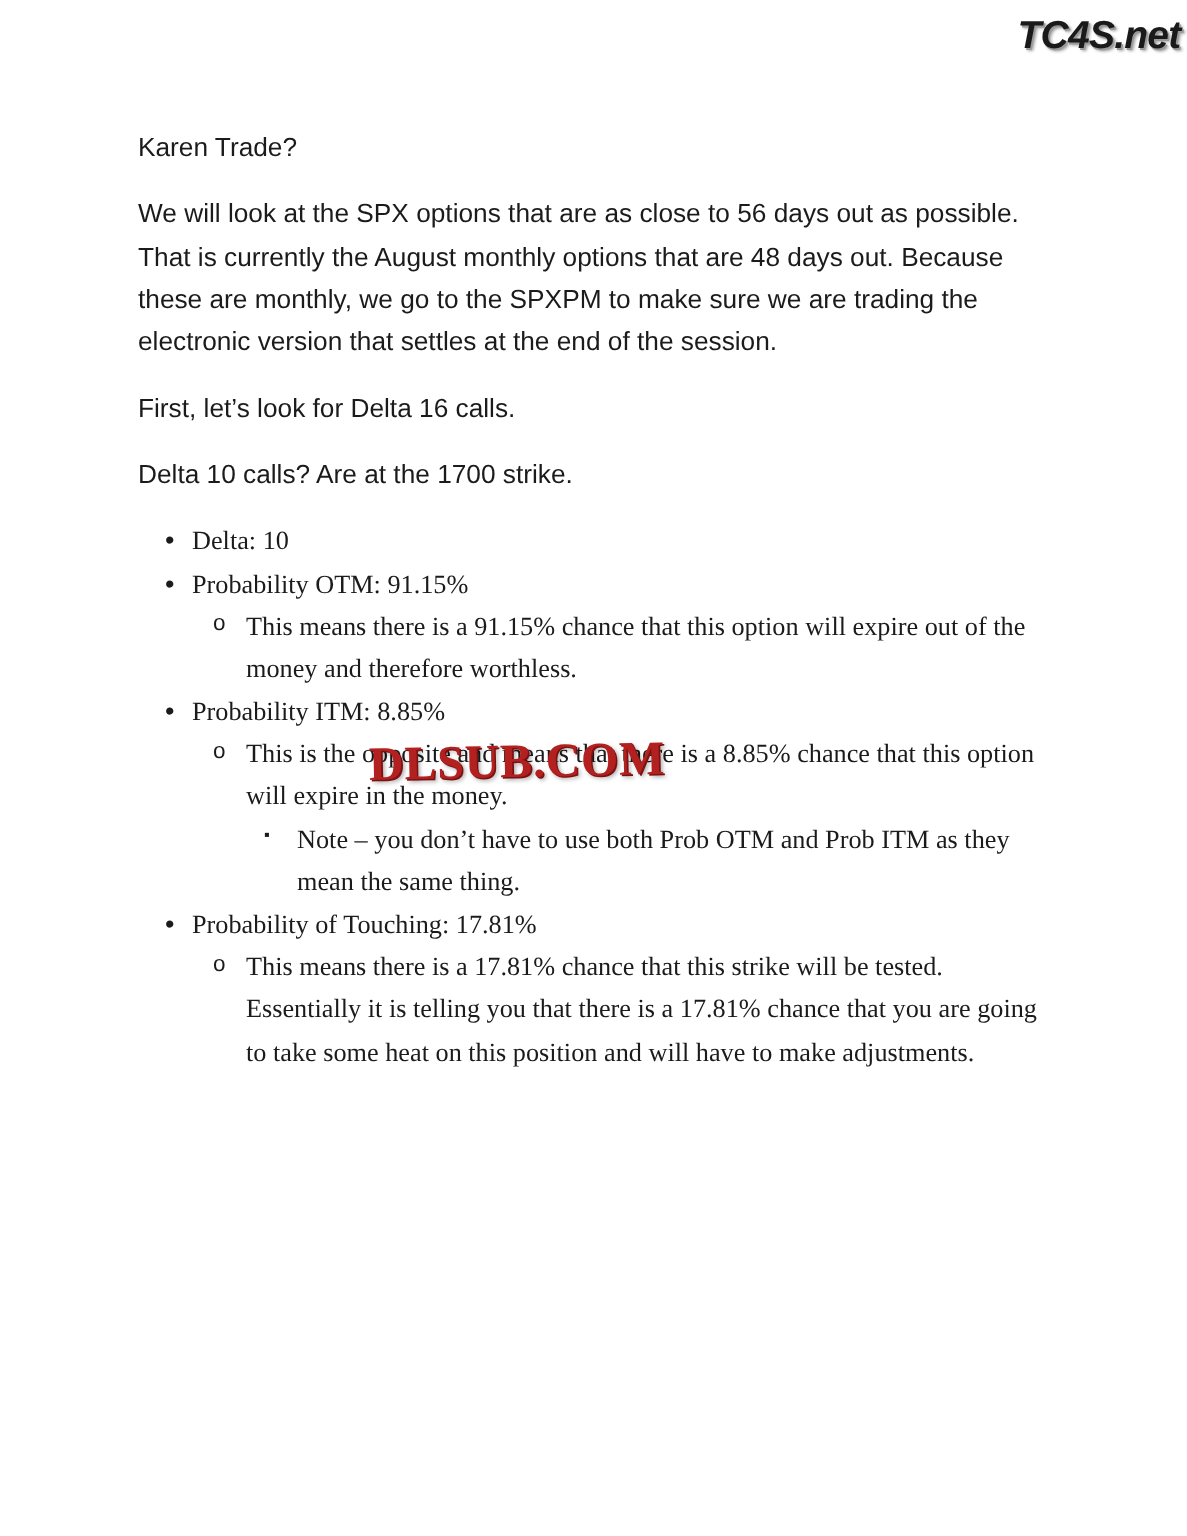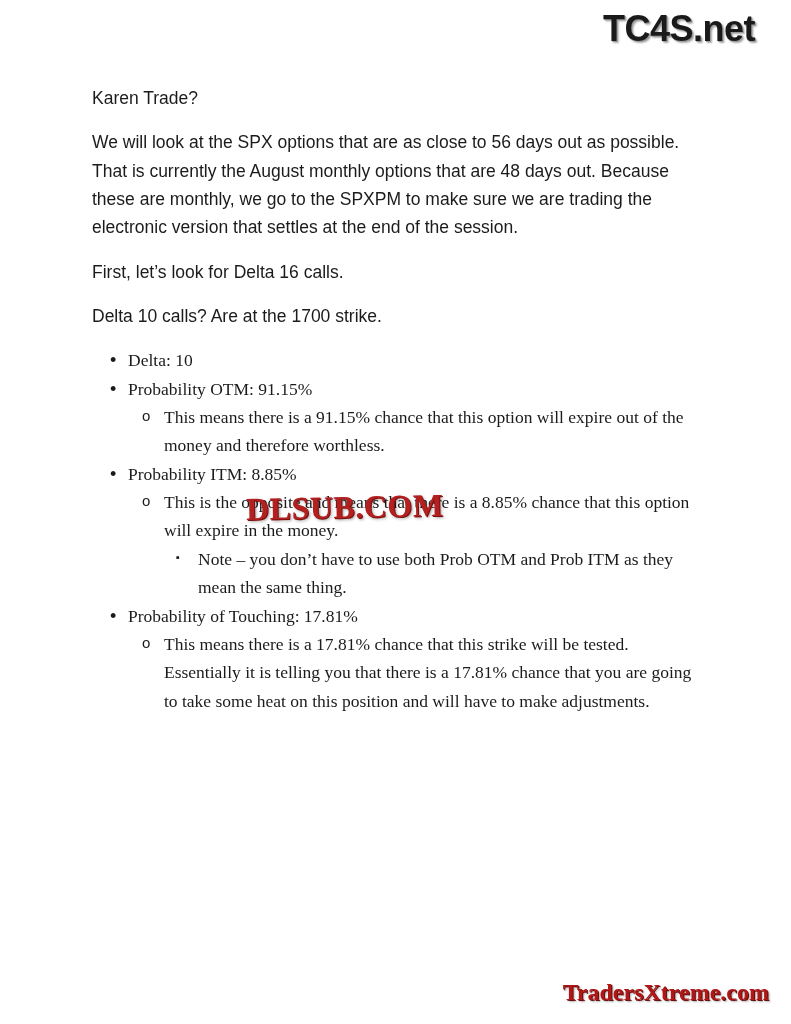--- a/index.html
+++ b/index.html
@@ -18,27 +18,28 @@
   .page {
     position: relative;
     width: 791px;
     height: 1024px;
     box-sizing: border-box;
   }
   
   .brand-top {
     position: absolute;
     top: 8px;
-    right: 36px;
+    right: 4px;
     font-family: "Liberation Sans", sans-serif;
     font-weight: bold;
-    font-size: 36px;
+    font-size: 26px;
     letter-spacing: -0.5px;
     color: #1a1a1a;
     text-shadow: 1px 1px 0 #9a9a9a, 2px 2px 2px rgba(0,0,0,0.35);
+    font-style: italic;
   }
   
   .brand-bottom {
     position: absolute;
     bottom: 18px;
     right: 22px;
     font-family: "Liberation Serif", serif;
     font-weight: bold;
     font-size: 24px;
     color: #b01818;
@@ -193,15 +194,14 @@
             <span class="txt">This means there is a 17.81% chance that this strike will be tested.  Essentially it is telling you that there is a 17.81% chance that you are going to take some heat on this position and will have to make adjustments.</span>
           </li>
         </ul>
       </li>
 
     </ul>
   </div>
 
   <div class="stamp">DLSUB.COM</div>
 
-  <div class="brand-bottom">TradersXtreme.com</div>
 
 </div>
 
 </body></html>

